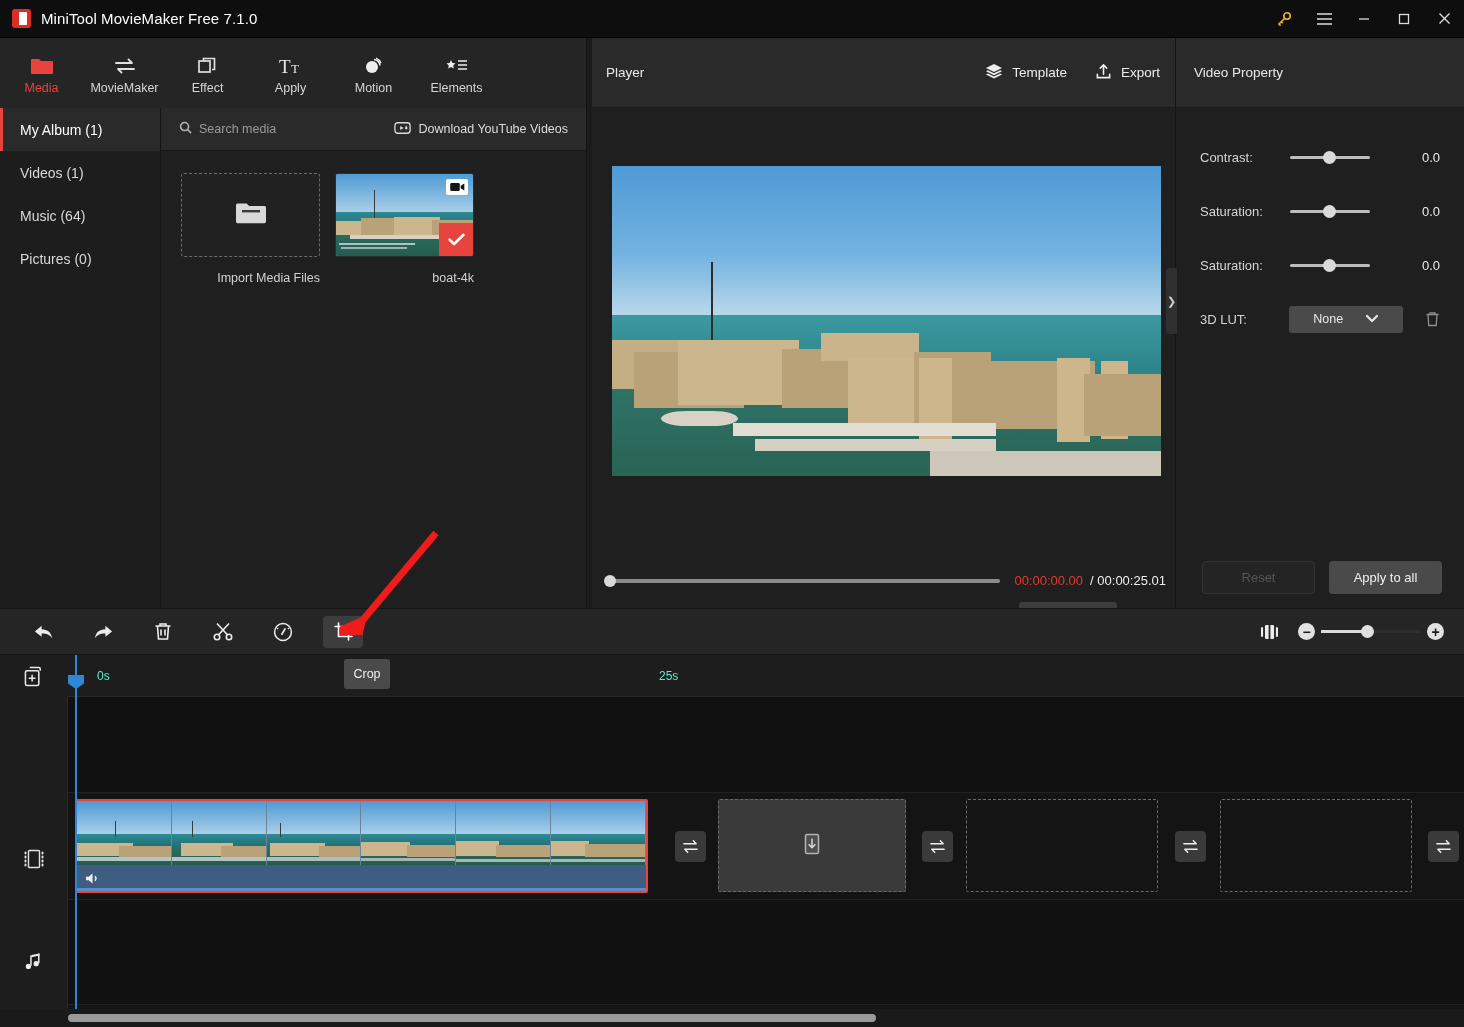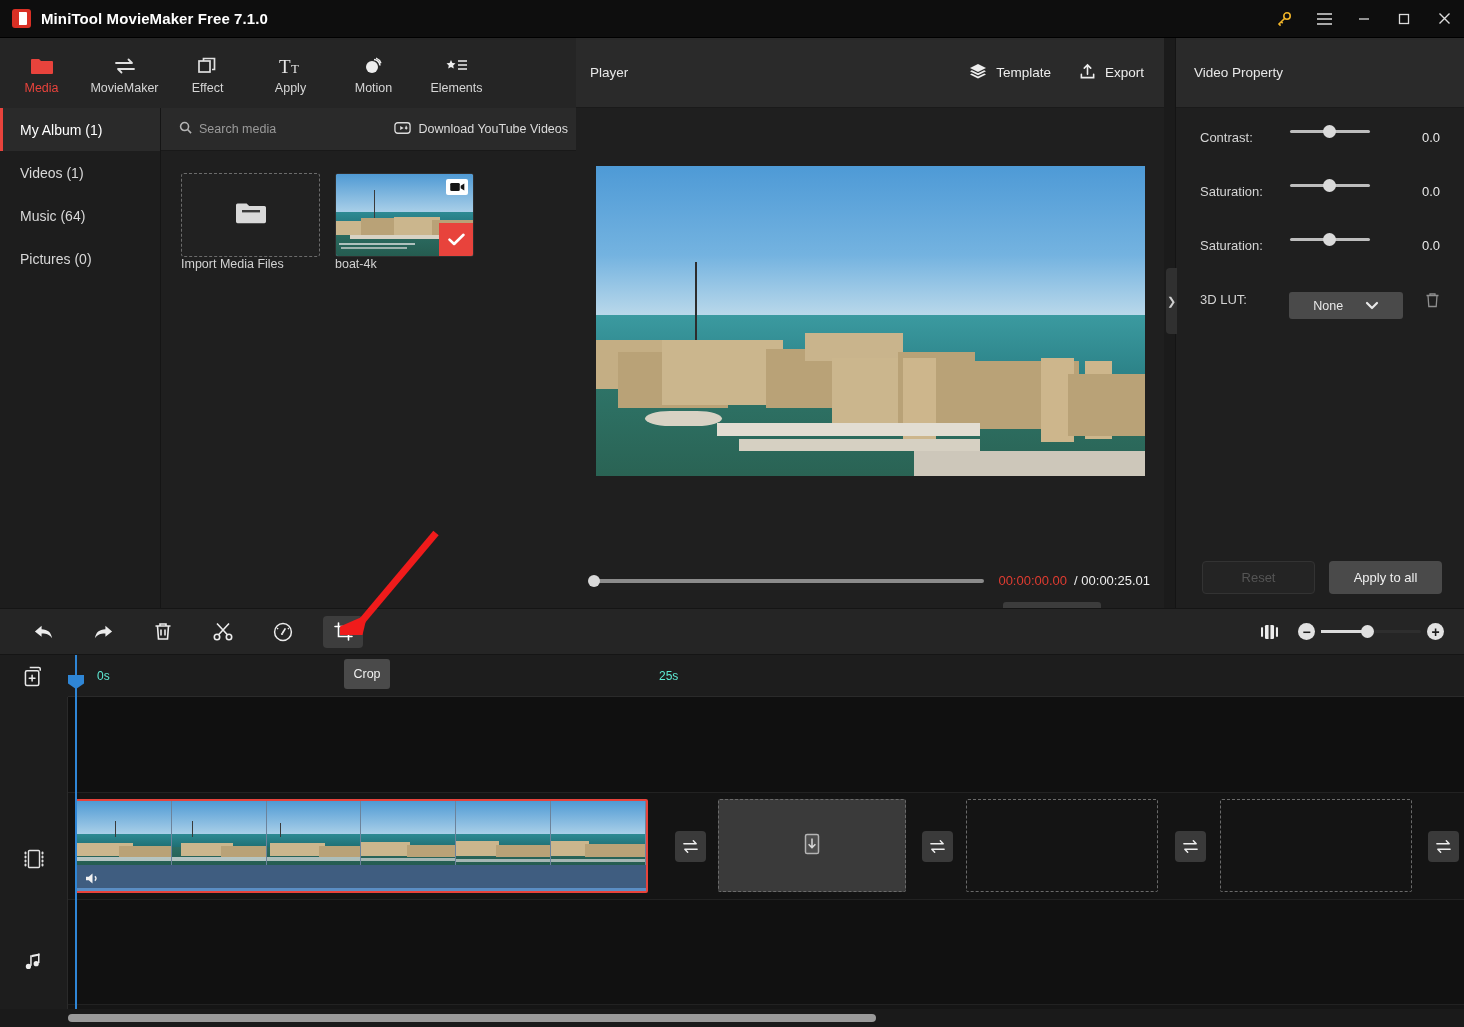--- a/index.html
+++ b/index.html
@@ -24,21 +24,21 @@
   }
   .app-logo::before {
     content: ""; position: absolute; left: 4px; top: 3px; width: 11px; height: 13px;
     background: #fff; border-radius: 1px;
   }
   .app-logo::after {
     content: ""; position: absolute; left: 4px; top: 3px; width: 3px; height: 13px;
     background: #d93025;
   }
   .app-title {
-    margin-left: 10px; font-size: 15px; font-weight: bold; color: #fff;
+    margin-left: 10px; font-size: 15px; font-weight: normal; color: #fff;
     letter-spacing: .1px;
   }
   .tb-right { margin-left: auto; display: flex; align-items: center; height: 38px; }
   .tb-btn {
     width: 40px; height: 38px; display: flex; align-items: center; justify-content: center;
     color: #dcdcdc;
   }
   .tb-btn svg { display: block; }
 
   
@@ -87,21 +87,21 @@
     margin-left: auto; margin-right: 18px; display: flex; align-items: center; gap: 8px;
     font-size: 12.5px; color: #dcdcdc;
   }
   .media-grid { display: flex; gap: 15px; padding: 22px 0 0 20px; }
   .media-cell { width: 139px; }
   .import-box {
     width: 139px; height: 84px; border: 1px dashed #6b6b6b; border-radius: 3px;
     display: flex; align-items: center; justify-content: center; background: #212121;
   }
   .media-label {
-    text-align: left; font-size: 12.5px; color: #d2d2d2; 
+    text-align: right; font-size: 12.5px; color: #d2d2d2; margin-top: 14px;
   }
   .thumb-box {
     width: 139px; height: 84px; border-radius: 3px; position: relative; overflow: hidden;
     border: 1px solid #2e2e2e;
   }
   .vid-badge {
     position: absolute; right: 5px; top: 5px; width: 22px; height: 16px;
     background: #fff; border-radius: 2px; display: flex; align-items: center; justify-content: center;
   }
   .check-badge {
@@ -117,21 +117,21 @@
            background: linear-gradient(#2e8a93, #1f6f74); }
   .m-water { position: absolute; left: 0; top: 70%; width: 100%; height: 30%;
              background: linear-gradient(#2c6d63, #255c50); }
   .m-bld { position: absolute; background: #cbb68d; }
   .m-bld2 { position: absolute; background: #b9a277; }
   .m-dock { position: absolute; background: #d8d2c4; }
   .m-mast { position: absolute; width: 1px; background: #3a3a3a; }
 
   
   .player {
-    position: absolute; left: 576px; top: 38px; width: 588px; height: 570px;
+    position: absolute; left: 592px; top: 38px; width: 588px; height: 570px;
     background: #1f1f1f;
   }
   .player-head {
     height: 70px; background: #2a2a2a; display: flex; align-items: center;
     border-bottom: 1px solid #1a1a1a;
   }
   .player-title { margin-left: 14px; font-size: 13.5px; color: #e8e8e8; }
   .ph-btn {
     display: flex; align-items: center; gap: 9px; font-size: 13.5px; color: #ededed;
   }
@@ -182,21 +182,21 @@
   .tabs {
     margin: 30px 24px 0 24px; height: 34px; background: #3a3a3a; border-radius: 4px;
     display: flex; align-items: center; overflow: hidden;
   }
   .tab {
     flex: 1; height: 100%; display: flex; align-items: center; justify-content: center;
     font-size: 12.5px; color: #e0e0e0;
   }
   .tab.active { background: #4e4e4e; }
   .prop-rows { margin-top: 22px; }
-  .prop-row { display: flex; height: 54px; padding: 0 24px; }
+  .prop-row { display: flex; align-items: center; height: 54px; padding: 0 24px; }
   .prop-label { width: 86px; font-size: 13px; color: #d4d4d4; }
   .prop-slider {
     width: 80px; height: 3px; background: #bdbdbd; border-radius: 2px; position: relative;
     margin-left: 4px;
   }
   .prop-knob {
     position: absolute; left: 33px; top: -5px; width: 13px; height: 13px;
     background: #dadada; border-radius: 50%;
   }
   .prop-val { margin-left: auto; font-size: 13px; color: #eaeaea; }

